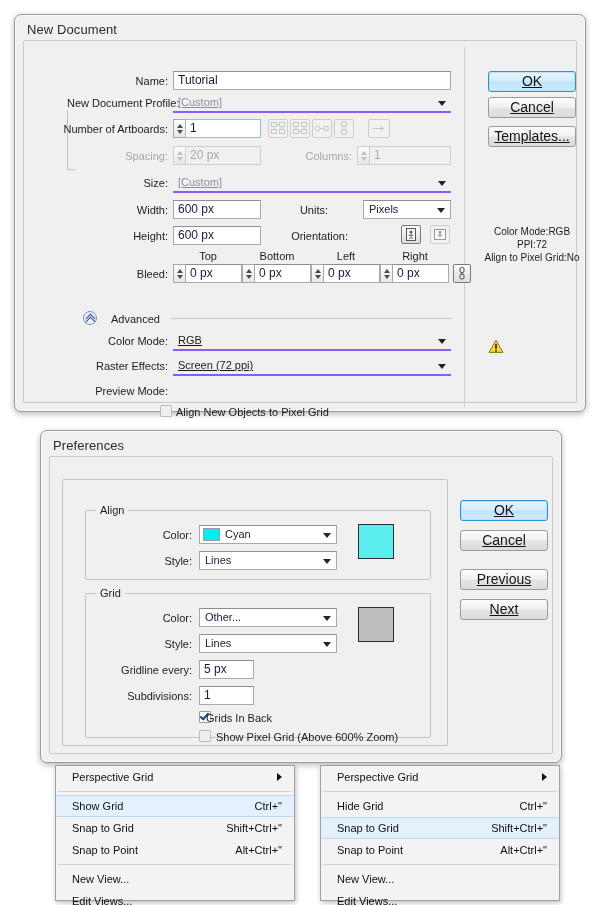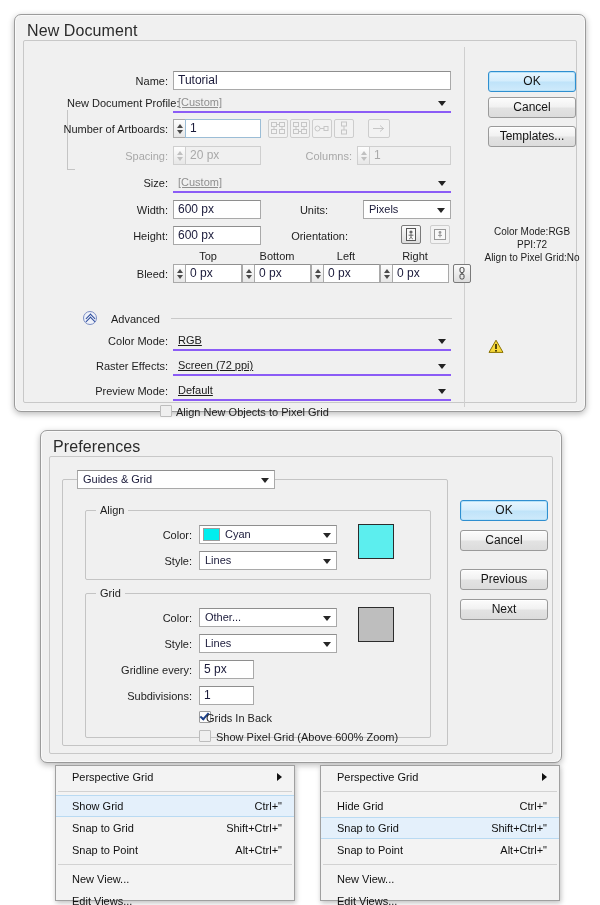--- a/index.html
+++ b/index.html
@@ -14,21 +14,21 @@
 
   
   .dialog {
     position: absolute;
     background: #f0f0f0;
     border: 1px solid #9b9b9b;
     border-radius: 7px;
     box-shadow: 0 2px 6px rgba(0,0,0,0.28), 0 0 0 1px rgba(255,255,255,0.6) inset;
   }
   .dlg-title {
-    font-size: 16px;
+    font-size: 13px;
     color: #2b2b2b;
     padding: 7px 0 0 12px;
     height: 24px;
     letter-spacing: 0.1px;
   }
   .dlg-body {
     position: absolute;
     left: 8px; right: 8px; top: 25px; bottom: 8px;
     background: #f0f0f0;
     border: 1px solid #c8c8c8;
@@ -105,28 +105,29 @@
   }
   .spin i.up { border-bottom: 4px solid #4a4a4a; margin-bottom: 2px; }
   .spin i.dn { border-top: 4px solid #4a4a4a; }
   .spin.dim i.up { border-bottom-color:#c0c0c0; }
   .spin.dim i.dn { border-top-color:#c0c0c0; }
 
   
   .btn {
     position: absolute;
     height: 21px;
-    font-size: 12px;
+    font-size: 14px;
     color: #141414;
     background: linear-gradient(#fcfcfc 0%, #f1f1f1 48%, #e3e3e3 52%, #dcdcdc 100%);
     border: 1px solid #9a9a9a;
     border-radius: 3px;
     text-align: center;
     line-height: 19px;
     box-shadow: 0 1px 0 rgba(255,255,255,0.8) inset;
+    text-decoration: underline;
   }
   .btn.default {
     border: 1px solid #2f8fd0;
     background: linear-gradient(#e8f6fe 0%, #d4edfc 48%, #bfe3f9 52%, #cfeafb 100%);
     box-shadow: 0 0 0 1px #b8e2f8 inset;
   }
 
   
   .group {
     position: absolute;
@@ -402,24 +403,20 @@
       <span class="arrow"></span>
     </div>
 
     <div class="lbl" style="left:50px; top:318px; width:94px;">Raster Effects:</div>
     <div class="combo underline" style="left:149px; top:316px; width:278px; color:#1a1a1a;">
       <span>Screen (72 ppi)</span>
       <span class="arrow"></span>
     </div>
 
     <div class="lbl" style="left:50px; top:343px; width:94px;">Preview Mode:</div>
-    <div class="combo underline" style="left:149px; top:341px; width:278px; color:#1a1a1a;">
-      <span>Default</span>
-      <span class="arrow"></span>
-    </div>
 
     <div class="cb off" style="left:136px; top:364px;"></div>
     <div class="lbl left" style="left:152px; top:364px; width:230px;">Align New Objects to Pixel Grid</div>
 
     <div class="btn default" style="left:464px; top:30px; width:88px;">OK</div>
     <div class="btn" style="left:464px; top:56px; width:88px;">Cancel</div>
     <div class="btn" style="left:464px; top:85px; width:88px;">Templates...</div>
 
     <div class="sidepanel" style="left:452px; top:184px; width:112px;">Color Mode:RGB</div>
     <div class="sidepanel" style="left:452px; top:197px; width:112px;">PPI:72</div>
@@ -436,26 +433,20 @@
   </div>
 </div>
 
 <div class="dialog" style="left:40px; top:430px; width:522px; height:333px;">
 
   <div class="dlg-title">Preferences</div>
 
   <div class="dlg-body">
 
     <div class="group" style="left:12px; top:22px; width:386px; height:267px;">
-      <div class="cap combo-cap" style="background:transparent; width:210px; height:20px; padding:0;">
-        <div class="combo" style="position:absolute; left:0; top:0; width:198px;">
-          <span>Guides &amp; Grid</span>
-          <span class="arrow"></span>
-        </div>
-      </div>
 
       <div class="group" style="left:22px; top:30px; width:346px; height:70px;">
         <div class="cap">Align</div>
 
         <div class="lbl" style="left:10px; top:17px; width:96px;">Color:</div>
         <div class="combo" style="left:113px; top:14px; width:138px; padding-left:25px;">
           <span class="miniswatch" id="guides-mini" style="left: 3px; top: 2px; background: rgb(0, 238, 238);"></span>
           <span>Cyan</span>
           <span class="arrow"></span>
         </div>

